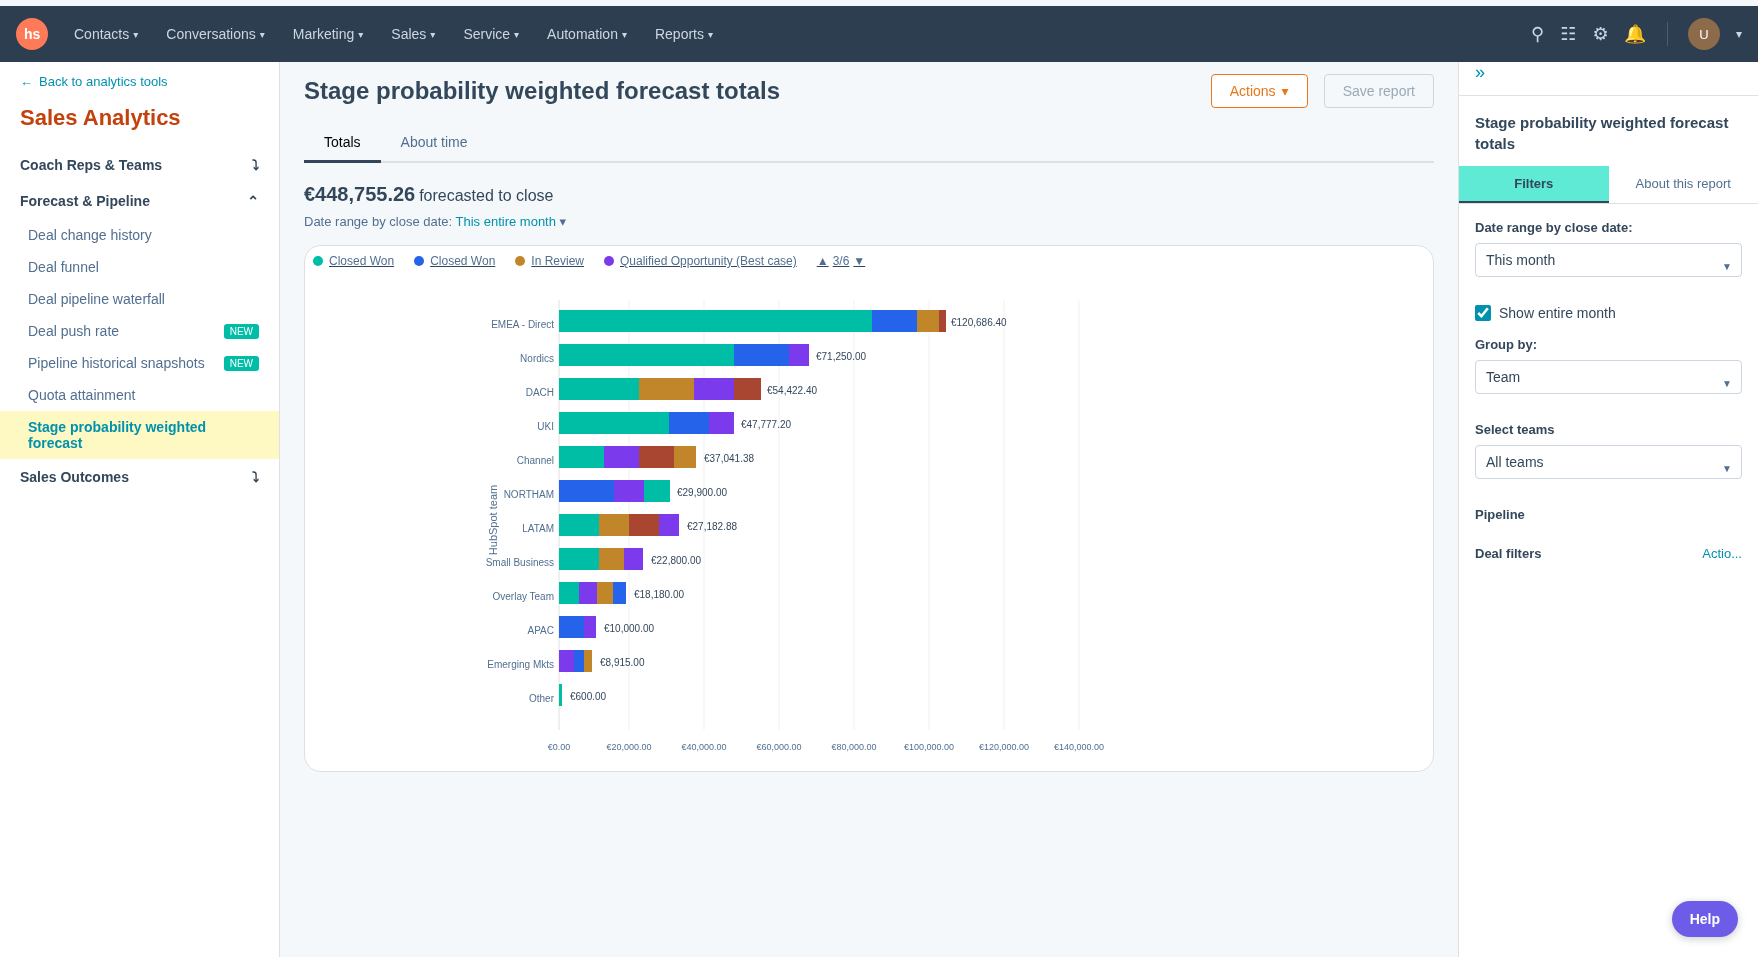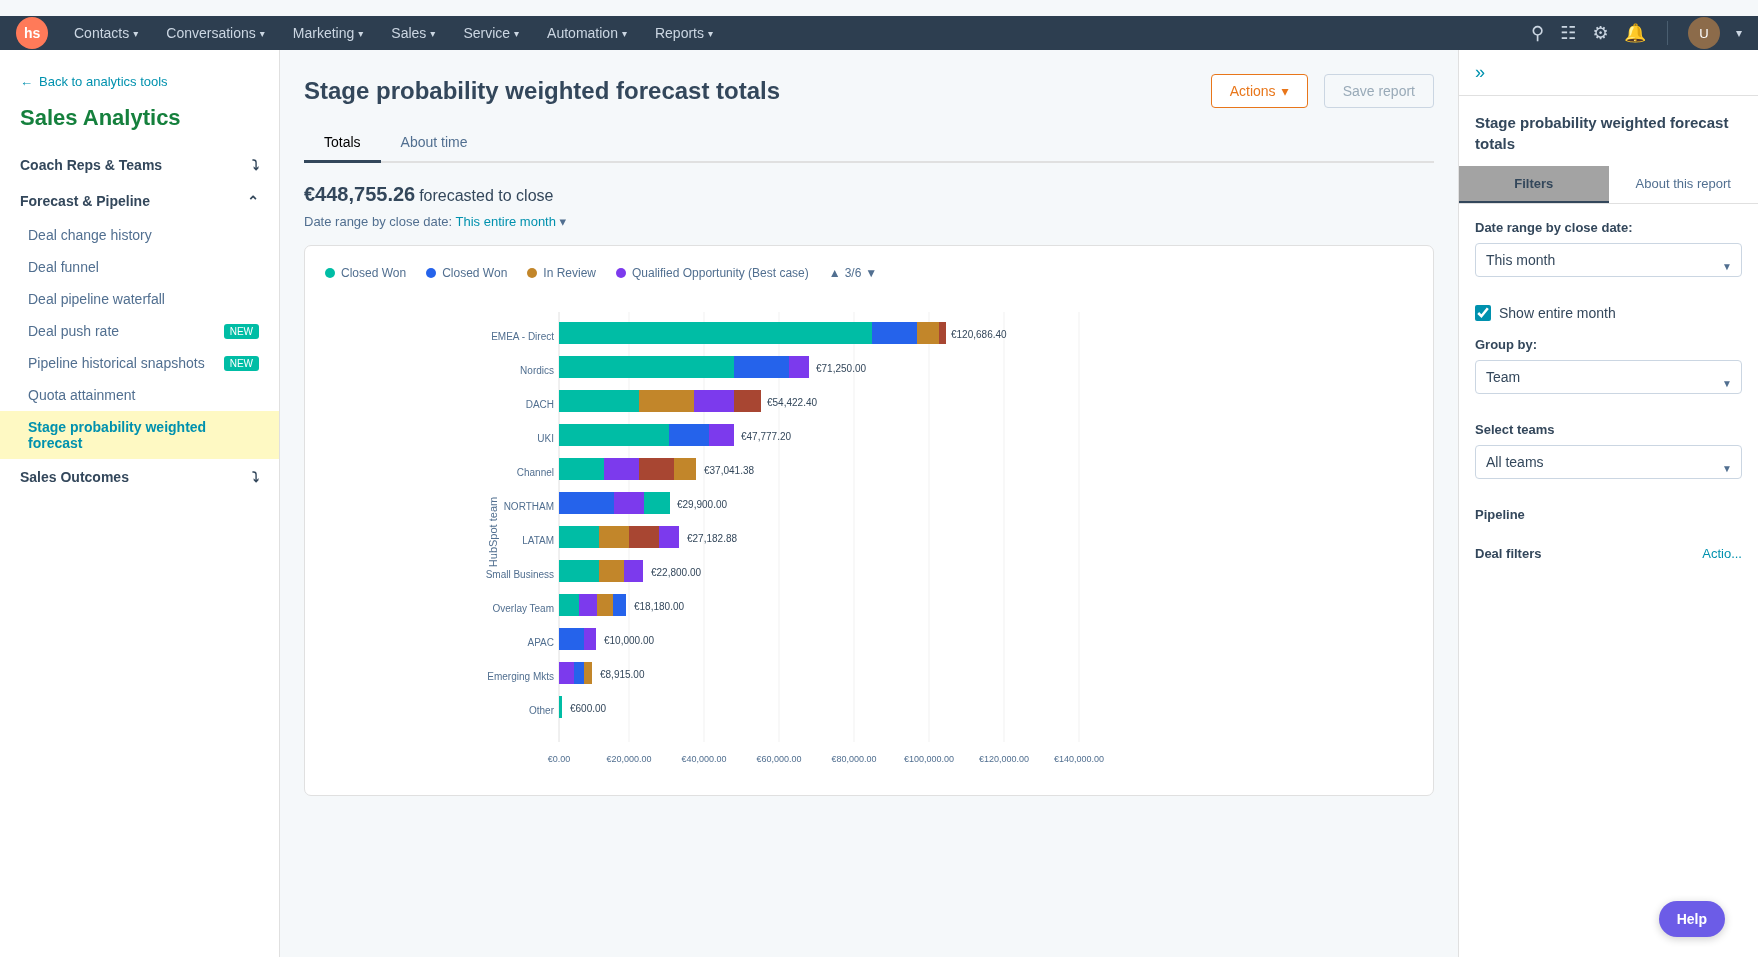--- a/index.html
+++ b/index.html
@@ -1,27 +1,27 @@
 <!DOCTYPE html>
 <html><head>
   <meta charset="utf-8">
   <style>
     * { box-sizing: border-box; margin: 0; padding: 0; }
     body { font-family: -apple-system, BlinkMacSystemFont, 'Segoe UI', Helvetica, Arial, sans-serif; font-size: 14px; color: #33475b; background: #f5f8fa; }
 
     
     .top-nav {
       background: #2d3e50;
-      height: 34px;
+      height: 56px;
       display: flex;
       align-items: center;
       padding: 0 16px;
       gap: 8px;
       position: fixed;
-      top: 16px; left: 0; right: 0;
+      top: 6px; left: 0; right: 0;
       z-index: 100;
     }
     .nav-logo { width: 32px; height: 32px; margin-right: 8px; }
     .nav-item {
       color: #cbd6e2;
       font-size: 14px;
       padding: 6px 10px;
       cursor: pointer;
       display: flex;
       align-items: center;
@@ -54,21 +54,21 @@
       font-size: 13px;
       padding: 8px 20px 16px;
       display: flex;
       align-items: center;
       gap: 6px;
       cursor: pointer;
     }
     .sidebar-title {
       font-size: 22px;
       font-weight: 700;
-      color: #15803d;
+      color: #c2410c;
       padding: 0 20px 16px;
     }
     .sidebar-section {
       display: flex;
       align-items: center;
       justify-content: space-between;
       padding: 10px 20px;
       cursor: pointer;
       font-size: 14px;
       font-weight: 600;
@@ -174,22 +174,23 @@
       color: #516f90;
       margin-bottom: 16px;
     }
     .date-range-link {
       color: #0091ae;
       cursor: pointer;
     }
     .chart-container {
       background: #fff;
       border: 1px solid #e0e0e0;
-      border-radius: 7px;
-      padding: 20px;
+      border-radius: 17px;
+      padding: 8px;
+      text-decoration: underline;
     }
     .chart-legend {
       display: flex;
       align-items: center;
       gap: 20px;
       margin-bottom: 12px;
       flex-wrap: wrap;
     }
     .legend-item {
       display: flex;
@@ -249,21 +250,21 @@
       padding: 10px;
       font-size: 13px;
       cursor: pointer;
       color: #516f90;
       border-bottom: 2px solid transparent;
     }
     .panel-tab.active {
       color: #33475b;
       font-weight: 600;
       border-bottom-color: #33475b;
-      background: #a3a3a3;
+      background: #5eead4;
     }
     .filter-section {
       padding: 16px;
     }
     .filter-label {
       font-size: 13px;
       font-weight: 600;
       color: #33475b;
       margin-bottom: 8px;
     }
@@ -322,21 +323,21 @@
     .deal-filters-action {
       color: #0091ae;
       font-size: 13px;
       cursor: pointer;
     }
 
     
     .help-btn {
       position: fixed;
       bottom: 20px;
-      right: 33px;
+      right: 20px;
       background: #6c5ce7;
       color: #fff;
       border-radius: 24px;
       padding: 10px 18px;
       font-size: 14px;
       font-weight: 600;
       cursor: pointer;
       box-shadow: 0 2px 8px rgba(0,0,0,0.2);
       z-index: 999;
     }

